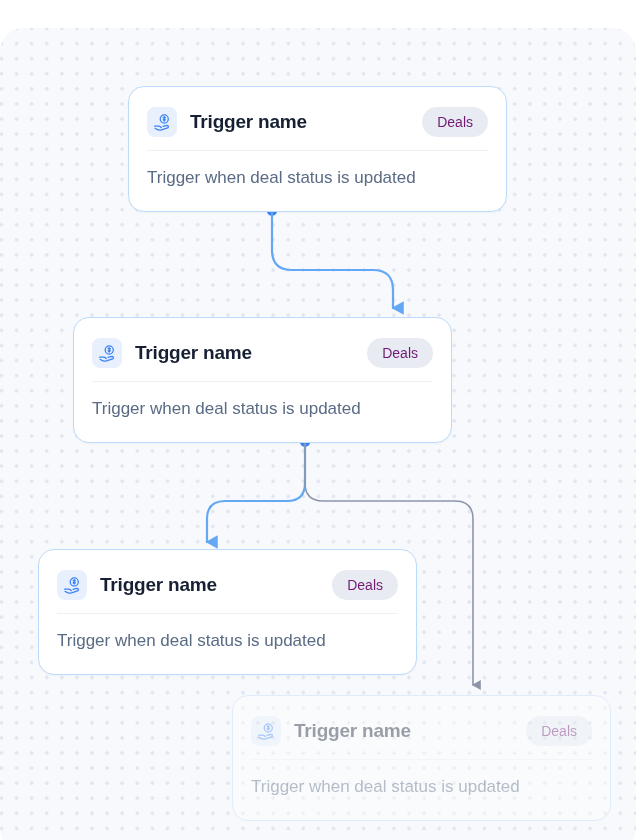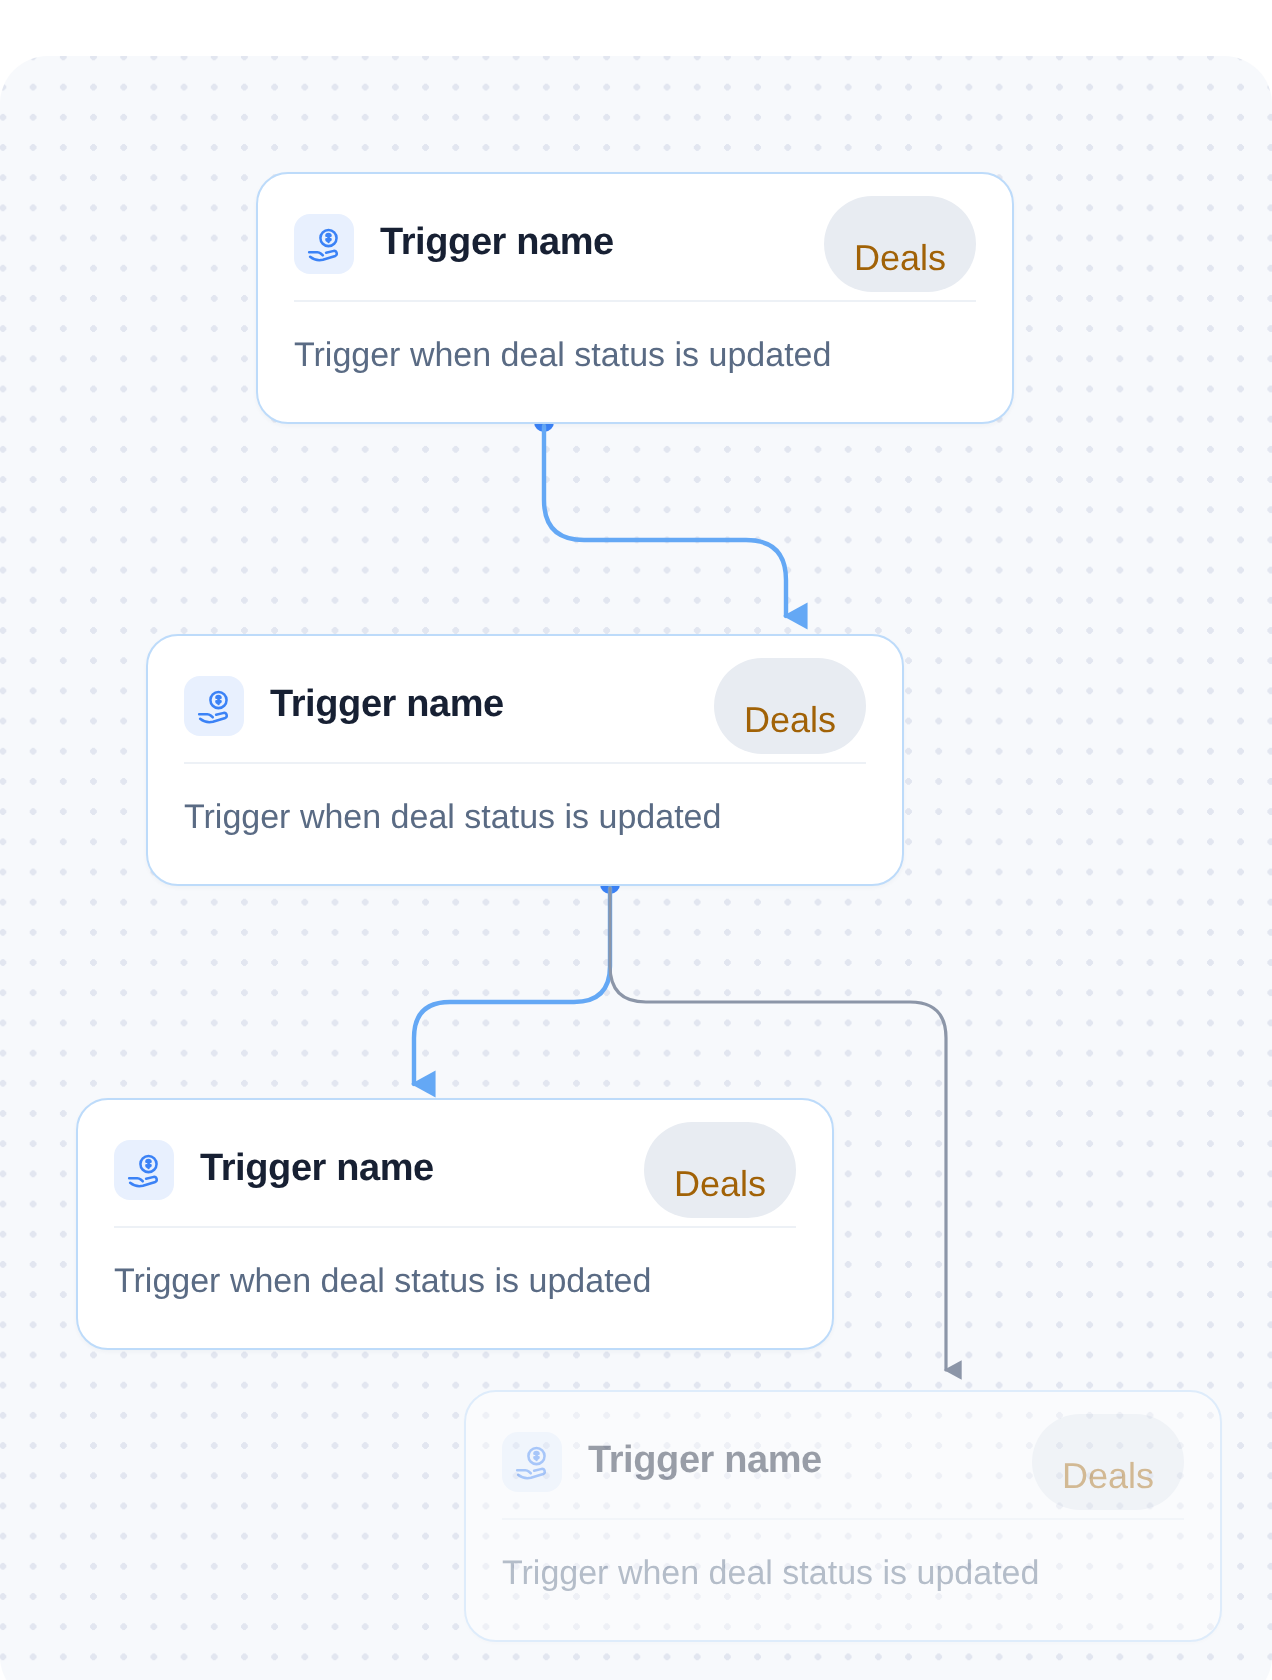--- a/index.html
+++ b/index.html
@@ -73,25 +73,25 @@
     font-weight: 700;
     letter-spacing: -0.2px;
     color: #172033;
     white-space: nowrap;
     overflow: hidden;
   }
 
   .badge {
     flex: 0 0 auto;
     background: #e8ecf2;
-    color: #a16207;
-    font-size: 18px;
+    color: #701a75;
+    font-size: 14px;
     font-weight: 400;
     border-radius: 999px;
-    padding: 22px 15px 8px 15px;
+    padding: 8px 15px 8px 15px;
     line-height: 1;
     white-space: nowrap;
   }
 
   .divider {
     height: 1px;
     background: #edf1f6;
     margin: 0 18px;
   }
 

